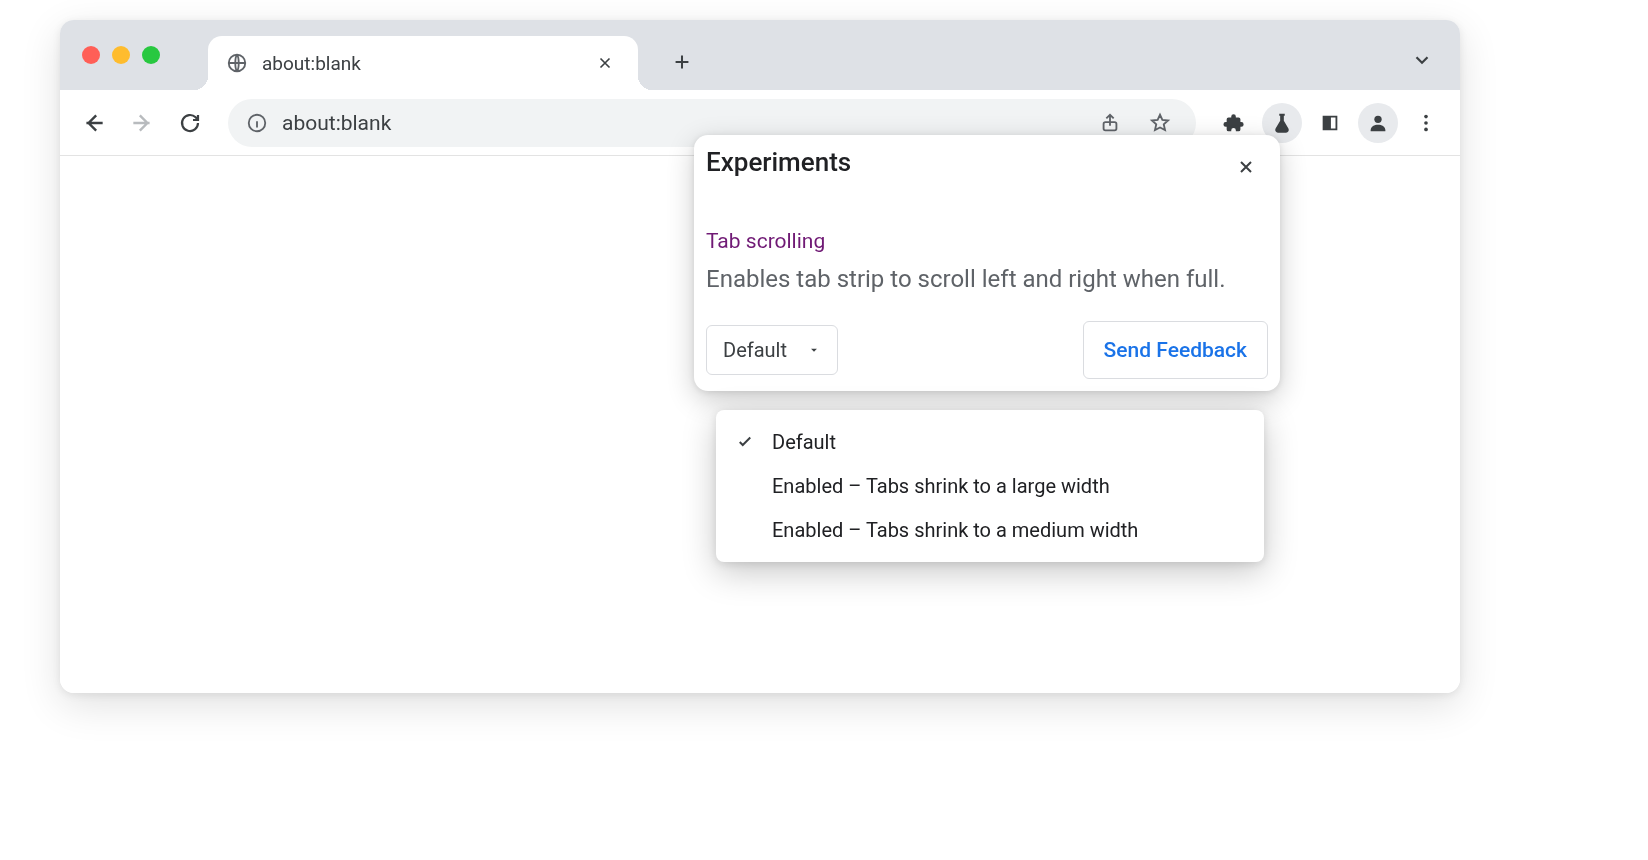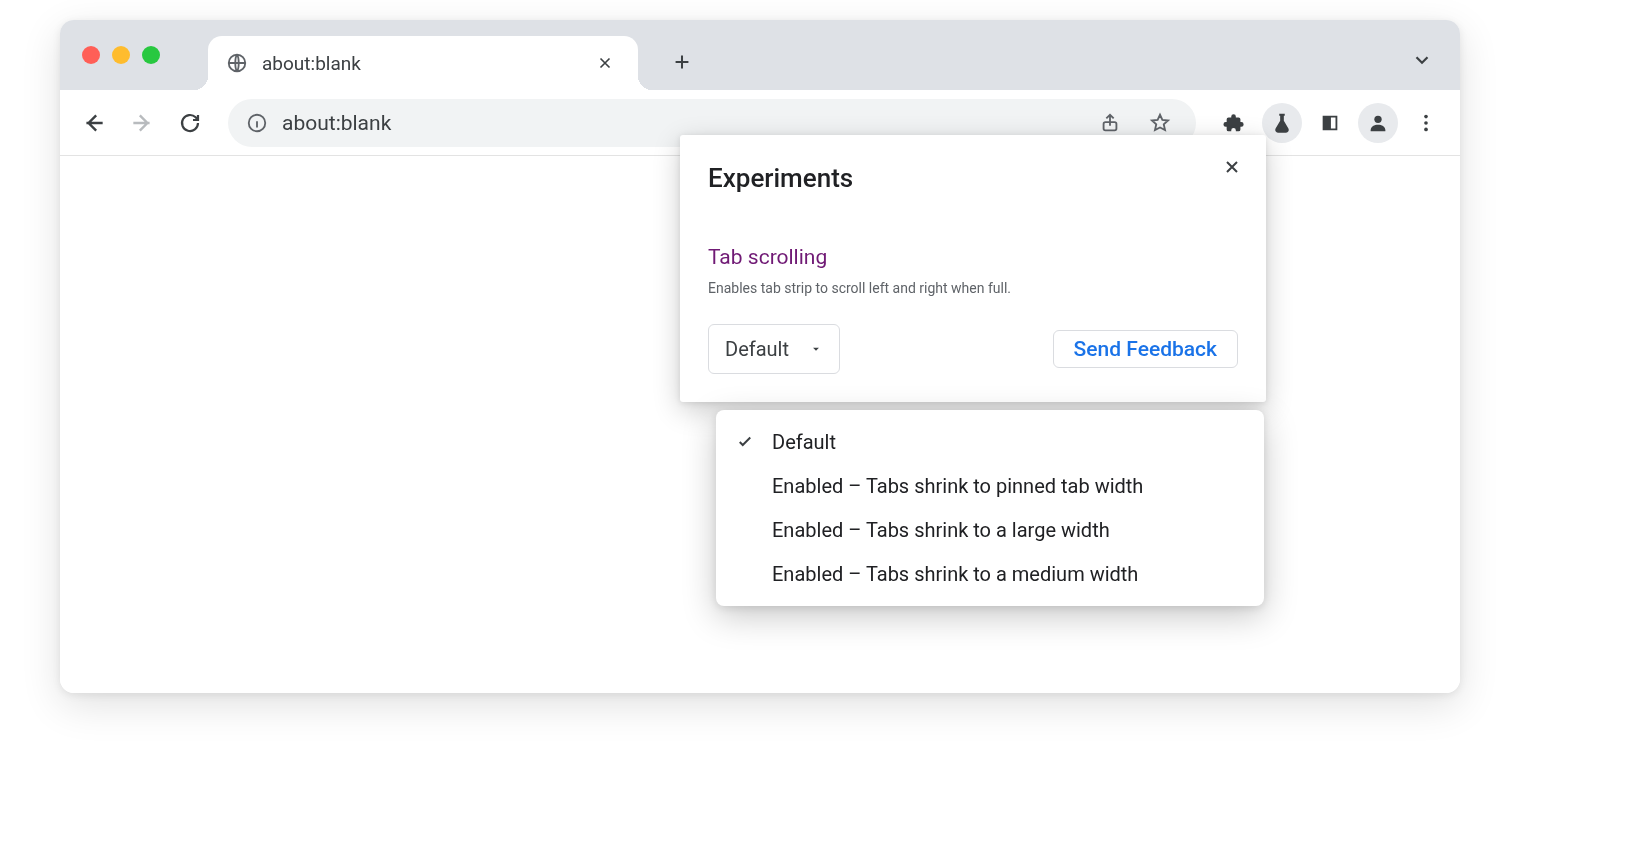--- a/index.html
+++ b/index.html
@@ -101,47 +101,47 @@
     gap:14px;
   }
   .omnibox .info{ color:#5f6368; width:22px;height:22px;}
   .omnibox .url{ font-size:21px; color:#3c4043; flex:1; }
   .omnibox .oaction{ width:36px;height:36px;border-radius:50%;display:flex;align-items:center;justify-content:center;color:#5f6368;}
   .content{ height: calc(100% - 136px); background:#fff; border-radius:0 0 14px 14px; position:relative;}
   
   .popup{
     position:absolute;
     top: 135px;
-    left: 680px;
+    left: 694px;
     width: 586px;
     background:#fff;
-    border-radius:3px;
+    border-radius:14px;
     box-shadow: 0 8px 28px rgba(0,0,0,0.20), 0 1px 6px rgba(0,0,0,0.10);
-    padding: 28px;
+    padding: 12px;
     z-index: 20;
   }
   .popup .close-x{
     position:absolute; top:14px; right:16px;
     width:36px;height:36px;display:flex;align-items:center;justify-content:center;
     color:#3c4043;
   }
   .popup h1{
     font-size:26px; font-weight:500; color:#202124; margin-bottom:52px;
   }
   .popup .sec-title{ font-size:21px; color:#701a75; margin-bottom:10px;}
-  .popup .sec-desc{ font-size:14px; color:#5f6368; line-height:1.35; margin-bottom:26px;}
+  .popup .sec-desc{ font-size:24px; color:#5f6368; line-height:1.35; margin-bottom:26px;}
   .popup .row{ display:flex; align-items:center; justify-content:space-between;}
   .select{
     height:50px; border:1px solid #dadce0; border-radius:6px;
     display:flex;align-items:center; padding:0 16px; gap:20px;
     font-size:20px; color:#3c4043; background:#fff;
   }
   .select .caret{ color:#3c4043;}
   .linkbtn{
-    height:38px; border:1px solid #dadce0; border-radius:6px;
+    height:58px; border:1px solid #dadce0; border-radius:6px;
     display:flex;align-items:center; padding:0 20px;
     font-size:21px; color:#1a73e8; font-weight:500; background:#fff;
   }
 
   .dropdown{
     position:absolute;
     top: 410px;
     left: 716px;
     width: 548px;
     background:#fff;
@@ -301,23 +301,19 @@
     <div class="opt">
       <span class="chk">
         <svg viewBox="0 0 24 24" width="18" height="18" fill="none" stroke="currentColor" stroke-width="2.6">
           <path d="M5 12l4 4 10-10"></path>
         </svg>
       </span>
       <span class="lbl">Default</span>
     </div>
     <div class="opt">
       <span class="chk"></span>
-      <span class="lbl">Enabled – Tabs shrink to pinned tab width</span>
-    </div>
-    <div class="opt">
-      <span class="chk"></span>
       <span class="lbl">Enabled – Tabs shrink to a large width</span>
     </div>
     <div class="opt">
       <span class="chk"></span>
       <span class="lbl">Enabled – Tabs shrink to a medium width</span>
     </div>
   </div>
 
 </body></html>

